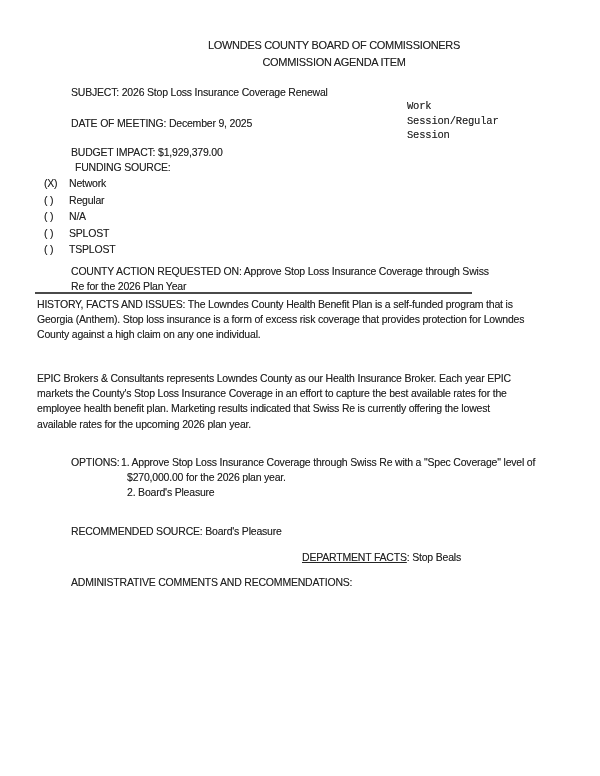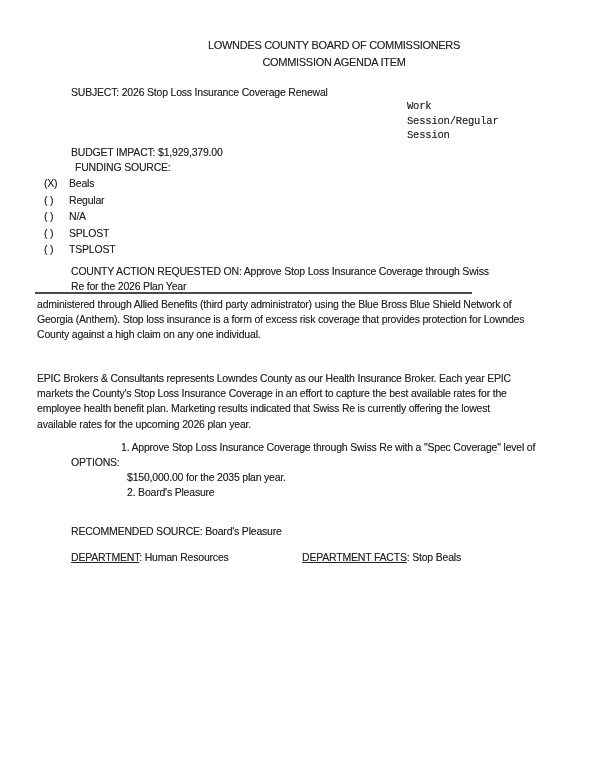--- a/index.html
+++ b/index.html
@@ -38,21 +38,21 @@
   .fr3 { top: 226px; }
   .fr4 { top: 242px; }
   .county1 { left: 37px; top: 264px; text-align: center; }
   .county2 { left: 37px; top: 279px; }
   .rule { position: absolute; left: 35px; top: 292px; width: 437px; height: 2px; background: #4a4a4a; }
   .para { position: absolute; left: 37px; }
   .para div { line-height: 15.2px; white-space: nowrap; }
   .history { top: 297px; }
   .epic { top: 371px; }
   .optlabel { left: 37px; top: 455px; }
-  .optline1 { left: 87px; top: 440px; }
+  .optline1 { left: 87px; top: 455px; }
   .optline2 { left: 93px; top: 470px; }
   .optline3 { left: 93px; top: 485px; }
   .recommend { left: 37px; top: 524px; }
   .deptrow { left: 37px; top: 550px; }
   .depthead { left: 268px; top: 550px; }
   .ulabel { text-decoration: underline; }
   .admin { left: 37px; top: 575px; }
 </style>
 </head>
 <body>
@@ -63,65 +63,64 @@
   <div class="abs center title t2">COMMISSION AGENDA ITEM</div>
 
   <div class="abs subject">SUBJECT: 2026 Stop Loss Insurance Coverage Renewal</div>
 
   <div class="abs session">
     <div>Work</div>
     <div>Session/Regular</div>
     <div>Session</div>
   </div>
 
+  <div class="abs date">DATE OF MEETING: December 9, 2025</div>
 
   <div class="abs budget">BUDGET IMPACT: $1,929,379.00</div>
   <div class="abs fundsrc">FUNDING SOURCE:</div>
 
   <div class="fundrow fr0">
-    <span class="marker">(X)</span><span>Beals</span>
+    <span class="marker">(X)</span><span>Network</span>
   </div>
   <div class="fundrow fr1">
     <span class="marker">( )</span><span>Regular</span>
   </div>
   <div class="fundrow fr2">
     <span class="marker">( )</span><span>N/A</span>
   </div>
   <div class="fundrow fr3">
     <span class="marker">( )</span><span>SPLOST</span>
   </div>
   <div class="fundrow fr4">
     <span class="marker">( )</span><span>TSPLOST</span>
   </div>
 
   <div class="abs county1">COUNTY ACTION REQUESTED ON: Approve Stop Loss Insurance Coverage through Swiss</div>
   <div class="abs county2">Re for the 2026 Plan Year</div>
   <div class="rule"></div>
 
   <div class="para history">
-    <div>administered through Allied Benefits (third party administrator) using the Blue Bross Blue Shield Network of</div>
+    <div>HISTORY, FACTS AND ISSUES: The Lowndes County Health Benefit Plan is a self-funded program that is</div>
     <div>Georgia (Anthem). Stop loss insurance is a form of excess risk coverage that provides protection for Lowndes</div>
     <div>County against a high claim on any one individual.</div>
   </div>
 
   <div class="para epic">
     <div>EPIC Brokers &amp; Consultants represents Lowndes County as our Health Insurance Broker. Each year EPIC</div>
     <div>markets the County's Stop Loss Insurance Coverage in an effort to capture the best available rates for the</div>
     <div>employee health benefit plan. Marketing results indicated that Swiss Re is currently offering the lowest</div>
     <div>available rates for the upcoming 2026 plan year.</div>
   </div>
 
   <div class="abs optlabel">OPTIONS:</div>
   <div class="abs optline1">1. Approve Stop Loss Insurance Coverage through Swiss Re with a "Spec Coverage" level of</div>
-  <div class="abs optline2">$150,000.00 for the 2035 plan year.</div>
+  <div class="abs optline2">$270,000.00 for the 2026 plan year.</div>
   <div class="abs optline3">2. Board's Pleasure</div>
 
   <div class="abs recommend">RECOMMENDED SOURCE: Board's Pleasure</div>
 
-  <div class="abs deptrow">
-    <span class="ulabel">DEPARTMENT</span><span>: Human Resources</span>
-  </div>
   <div class="abs depthead">
     <span class="ulabel">DEPARTMENT FACTS</span><span>: Stop Beals</span>
   </div>
 
+  <div class="abs admin">ADMINISTRATIVE COMMENTS AND RECOMMENDATIONS:</div>
 
 </div>
 
 </body></html>

